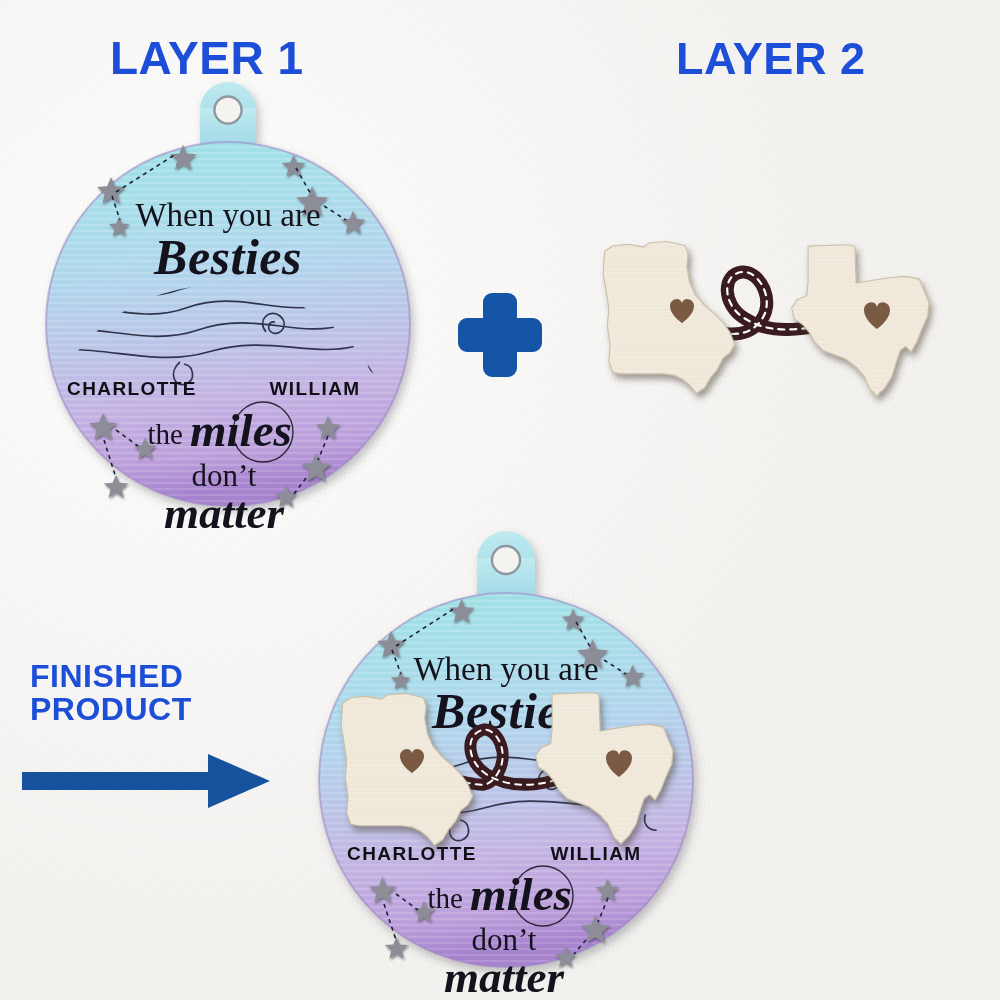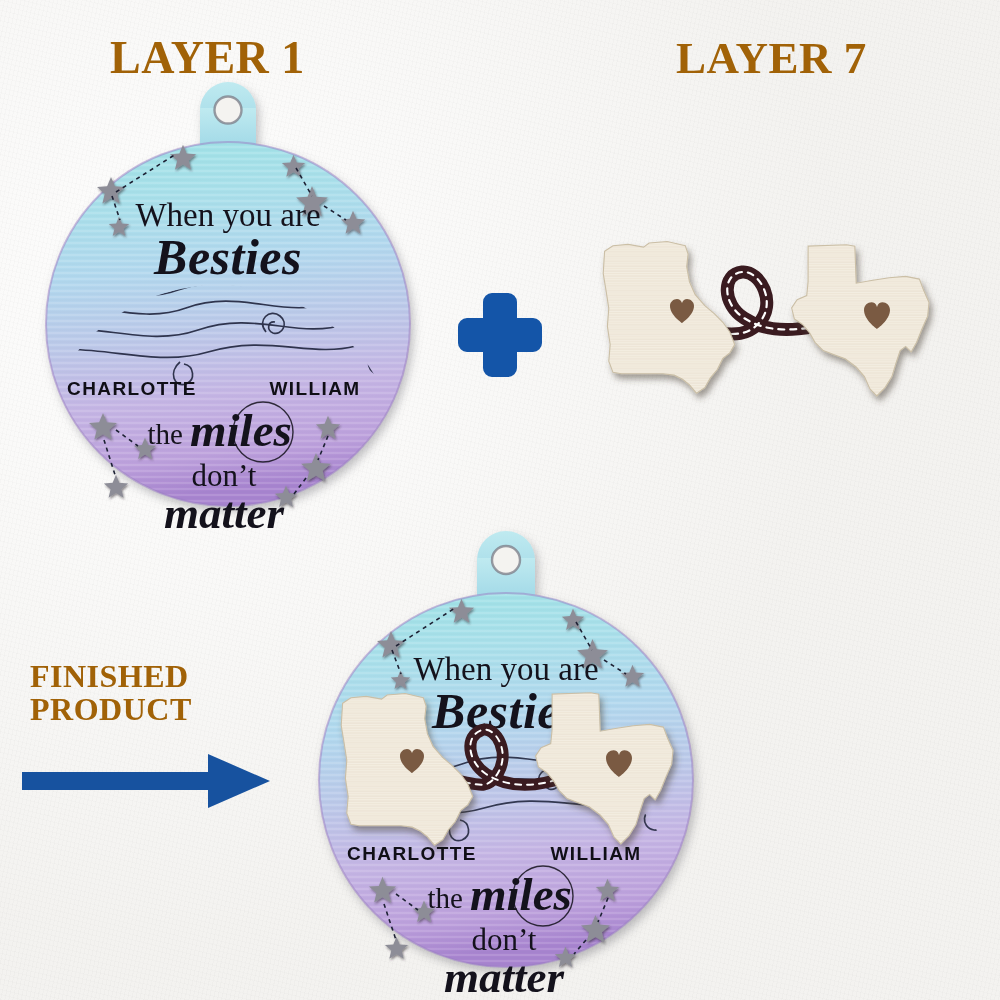--- a/index.html
+++ b/index.html
@@ -14,26 +14,26 @@
     position:absolute;inset:0;
     background-color:#f6f5f3;
     background-image:
       repeating-linear-gradient(102deg, rgba(0,0,0,0.016) 0 1px, rgba(255,255,255,0) 1px 4px),
       repeating-linear-gradient(14deg, rgba(0,0,0,0.013) 0 1px, rgba(255,255,255,0) 1px 5px),
       radial-gradient(circle at 20% 30%, rgba(255,255,255,.9), rgba(241,240,237,.55) 60%);
     pointer-events:none;
   }
   .lbl{
     position:absolute;
-    color:#a16207;
+    color:#1d4ed8;
     font-weight:bold;
     letter-spacing:.5px;
     line-height:1.02;
     white-space:pre-line;
-    font-family:Liberation Serif, serif;
+    font-family:Liberation Sans, sans-serif;
   }
   #layer1-label{left:110px;top:35px;font-size:46px;}
   #layer2-label{left:676px;top:36px;font-size:45px;}
   #finished-label{left:30px;top:660px;font-size:32px;}
 
   #plus-icon{position:absolute;left:455px;top:285px;width:90px;height:90px;}
   #arrow-icon{position:absolute;left:22px;top:752px;width:248px;height:58px;}
 
   .orn-wrap{position:absolute;}
   #ornament-layer1{left:28px;top:92px;width:400px;height:450px;}
@@ -41,21 +41,21 @@
 
   #layer2-states{position:absolute;left:592px;top:228px;width:346px;height:180px;}
   svg{display:block;overflow:visible;}
 </style>
 </head>
 <body>
 
 <div id="paper-texture"></div>
 
 <div class="lbl" id="layer1-label">LAYER 1</div>
-<div class="lbl" id="layer2-label">LAYER 7</div>
+<div class="lbl" id="layer2-label">LAYER 2</div>
 <div class="lbl" id="finished-label">FINISHED
 PRODUCT</div>
 
 <svg id="plus-icon" viewBox="0 0 90 90">
   <path d="M37 8 h16 a9 9 0 0 1 9 9 v16 h16 a9 9 0 0 1 9 9 v16 a9 9 0 0 1 -9 9 h-16 v16 a9 9 0 0 1 -9 9 h-16 a9 9 0 0 1 -9 -9 v-16 h-16 a9 9 0 0 1 -9 -9 v-16 a9 9 0 0 1 9 -9 h16 v-16 a9 9 0 0 1 9 -9 z" fill="#1455a8"></path>
 </svg>
 
 <svg id="arrow-icon" viewBox="0 0 248 58">
   <path d="M0 20 H186 V2 L248 29 L186 56 V38 H0 Z" fill="#17529f"></path>
 </svg>

